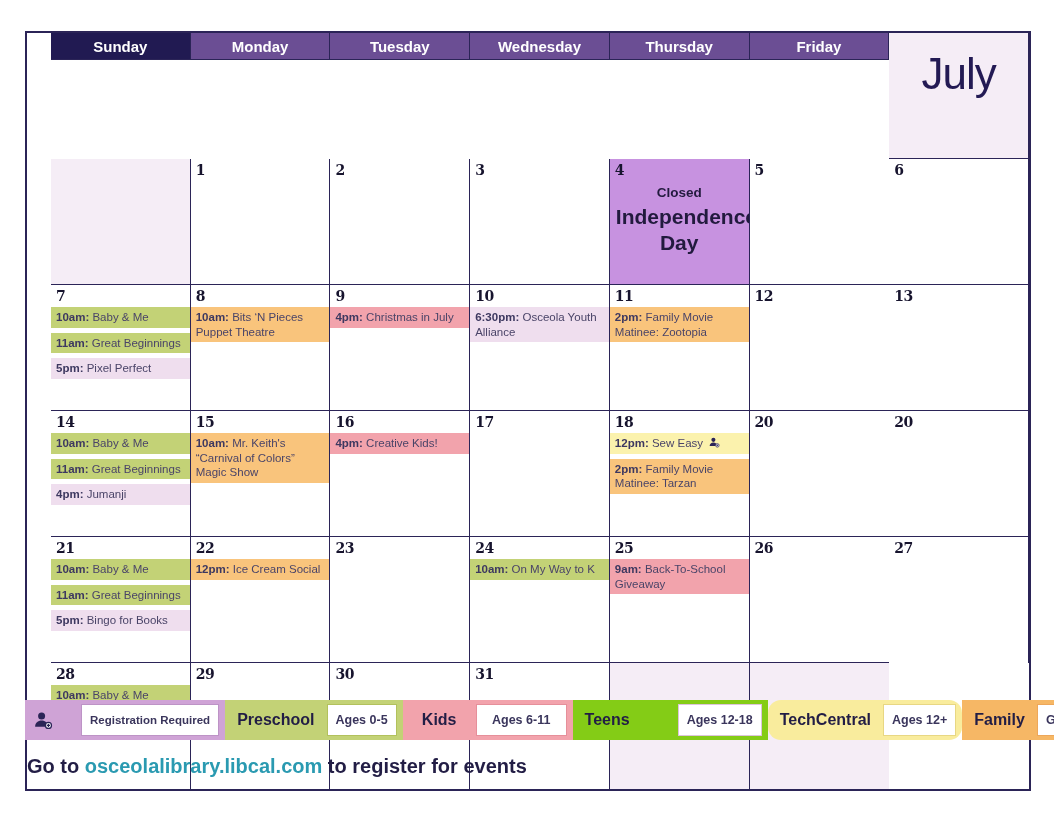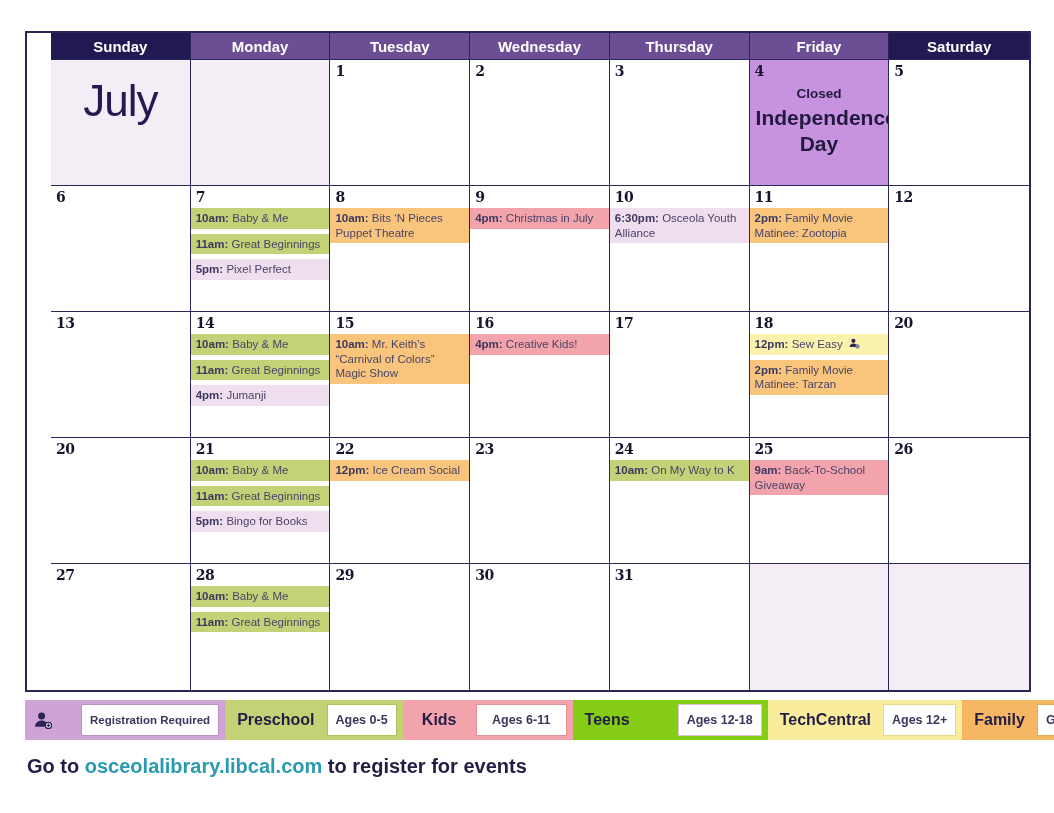--- a/index.html
+++ b/index.html
@@ -74,21 +74,21 @@
   }
   .seg-reg       { flex:0 0 150px; background:#cfa3d6;gap:22px; }
   .seg-reg .seg-box { border-color:#bd93c6; font-size:11.5px; margin-left:6px; }
   .seg-reg .legend-icon { flex:0 0 auto; margin-left:9px; line-height:0; }
   .seg-preschool { flex:0 0 155px; background:#c3d276; }
   .seg-preschool .seg-box { border-color:#b2c15c; }
   .seg-kids      { flex:0 0 170px; background:#f2a3ac; }
   .seg-kids .seg-box { border-color:#e68f9a; }
   .seg-teens     { flex:0 0 160px; background:#84cc16;gap:36px; }
   .seg-teens .seg-box { border-color:#dcc4da; }
-  .seg-tech      { flex:0 0 185px; background:#f9ec9d; }
+  .seg-tech      { flex:0 0 185px; background:#f9ec9d;border-radius:13px; }
   .seg-tech .seg-box { border-color:#e8d783; }
   .seg-family    { flex:0 0 186px; background:#f6b765; }
   .seg-family .seg-box { border-color:#eda75a; }
 
   
   .footer {
     position:absolute; left:27px; top:755px;
     font-size:20px; font-weight:bold; color:#221d45;
   }
   .footer .link { color:#2a9ab1; text-decoration:none; cursor:pointer; }
@@ -97,21 +97,20 @@
 <body>
 
 <div class="calendar">
   <div class="grid">
       <div class="hcell weekend">Sunday</div>
       <div class="hcell weekday">Monday</div>
       <div class="hcell weekday">Tuesday</div>
       <div class="hcell weekday">Wednesday</div>
       <div class="hcell weekday">Thursday</div>
       <div class="hcell weekday">Friday</div>
-      <div class="hcell weekend no-r">Saturday</div>
       <div class="cell shaded">
         <div class="month-title">July</div>
       </div>
       <div class="cell shaded"></div>
       <div class="cell">
         <div class="date">1</div>
       </div>
       <div class="cell">
         <div class="date">2</div>
       </div>

